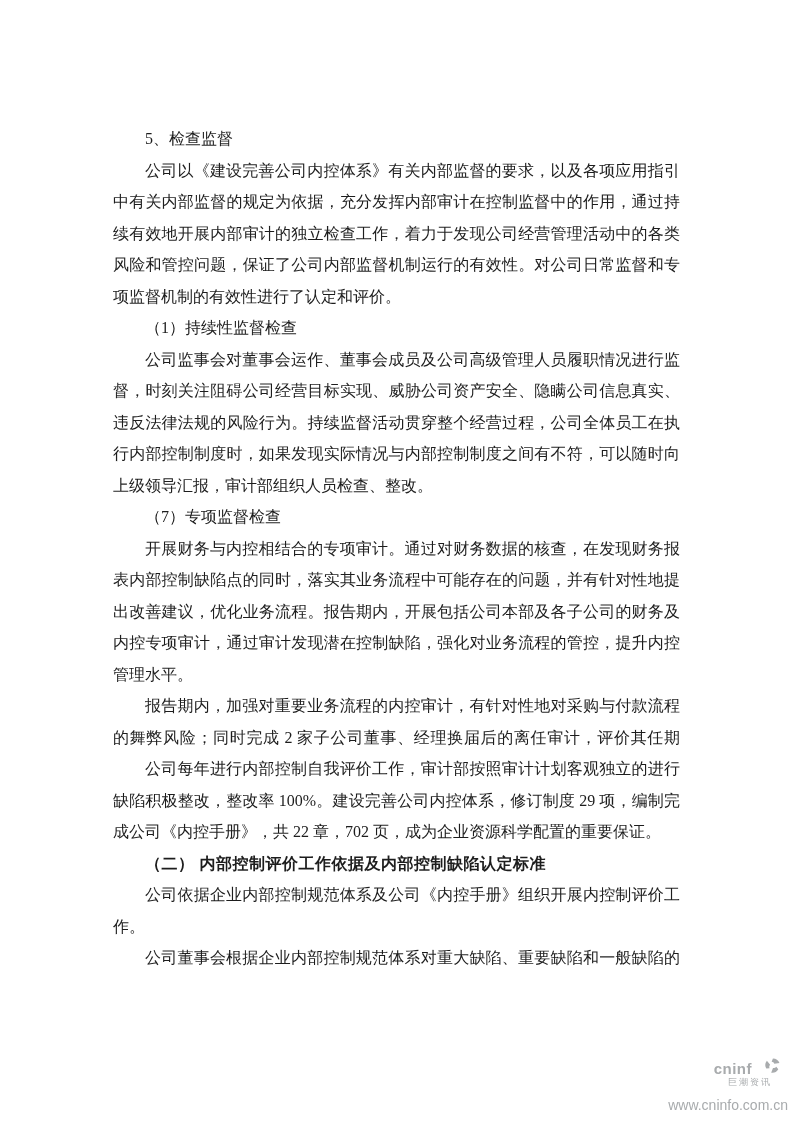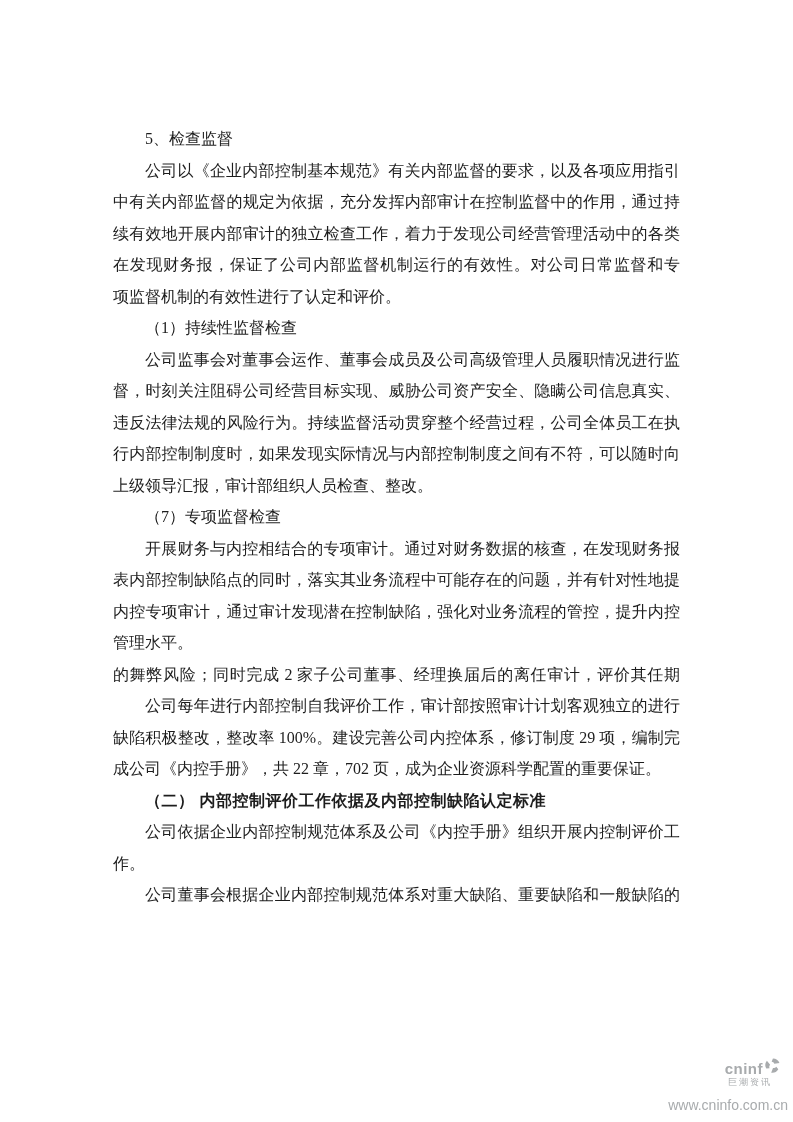--- a/index.html
+++ b/index.html
@@ -47,21 +47,21 @@
     display: flex;
     flex-direction: column;
     align-items: flex-end;
     font-family: "Liberation Sans", "DejaVu Sans", sans-serif;
     line-height: 1.1;
     user-select: none;
   }
   .brand-row {
     display: flex;
     align-items: center;
-    gap: 1px;
+    gap: 12px;
     padding-right: 7px;
   }
   .brand {
     font-weight: 700;
     font-size: 15px;
     letter-spacing: 0.5px;
   }
   .brand-cn {
     font-size: 9px;
     letter-spacing: 2px;
@@ -75,36 +75,38 @@
   }
   .swirl-icon { display: inline-block; margin-top: -3px; }
 </style>
 </head>
 <body>
 
 <div class="page">
 
   <div class="content">
       <div class="line indent">5、检查监督</div>
-      <div class="line indent fill">公司以《企业内部控制基本规范》有关内部监督的要求，以及各项应用指引</div>
+      <div class="line indent fill">公司以《建设完善公司内控体系》有关内部监督的要求，以及各项应用指引</div>
       <div class="line fill">中有关内部监督的规定为依据，充分发挥内部审计在控制监督中的作用，通过持</div>
       <div class="line fill">续有效地开展内部审计的独立检查工作，着力于发现公司经营管理活动中的各类</div>
-      <div class="line fill">在发现财务报，保证了公司内部监督机制运行的有效性。对公司日常监督和专</div>
+      <div class="line fill">风险和管控问题，保证了公司内部监督机制运行的有效性。对公司日常监督和专</div>
       <div class="line">项监督机制的有效性进行了认定和评价。</div>
       <div class="line indent">（1）持续性监督检查</div>
       <div class="line indent fill">公司监事会对董事会运作、董事会成员及公司高级管理人员履职情况进行监</div>
       <div class="line fill">督，时刻关注阻碍公司经营目标实现、威胁公司资产安全、隐瞒公司信息真实、</div>
       <div class="line fill">违反法律法规的风险行为。持续监督活动贯穿整个经营过程，公司全体员工在执</div>
       <div class="line fill">行内部控制制度时，如果发现实际情况与内部控制制度之间有不符，可以随时向</div>
       <div class="line">上级领导汇报，审计部组织人员检查、整改。</div>
       <div class="line indent">（7）专项监督检查</div>
       <div class="line indent fill">开展财务与内控相结合的专项审计。通过对财务数据的核查，在发现财务报</div>
       <div class="line fill">表内部控制缺陷点的同时，落实其业务流程中可能存在的问题，并有针对性地提</div>
+      <div class="line fill">出改善建议，优化业务流程。报告期内，开展包括公司本部及各子公司的财务及</div>
       <div class="line fill">内控专项审计，通过审计发现潜在控制缺陷，强化对业务流程的管控，提升内控</div>
       <div class="line">管理水平。</div>
+      <div class="line indent fill">报告期内，加强对重要业务流程的内控审计，有针对性地对采购与付款流程</div>
       <div class="line fill">的舞弊风险；同时完成 2 家子公司董事、经理换届后的离任审计，评价其任期</div>
       <div class="line indent fill">公司每年进行内部控制自我评价工作，审计部按照审计计划客观独立的进行</div>
       <div class="line fill">缺陷积极整改，整改率 100%。建设完善公司内控体系，修订制度 29 项，编制完</div>
       <div class="line">成公司《内控手册》，共 22 章，702 页，成为企业资源科学配置的重要保证。</div>
       <div class="line indent bold">（二） 内部控制评价工作依据及内部控制缺陷认定标准</div>
       <div class="line indent fill">公司依据企业内部控制规范体系及公司《内控手册》组织开展内控制评价工</div>
       <div class="line">作。</div>
       <div class="line indent fill">公司董事会根据企业内部控制规范体系对重大缺陷、重要缺陷和一般缺陷的</div>
     </div>
 

